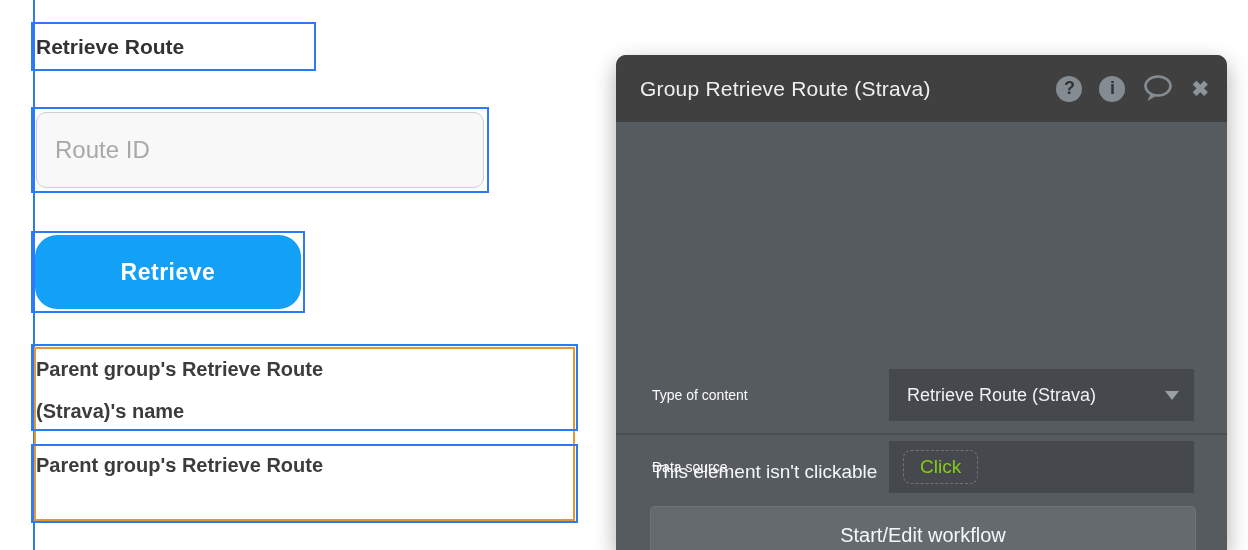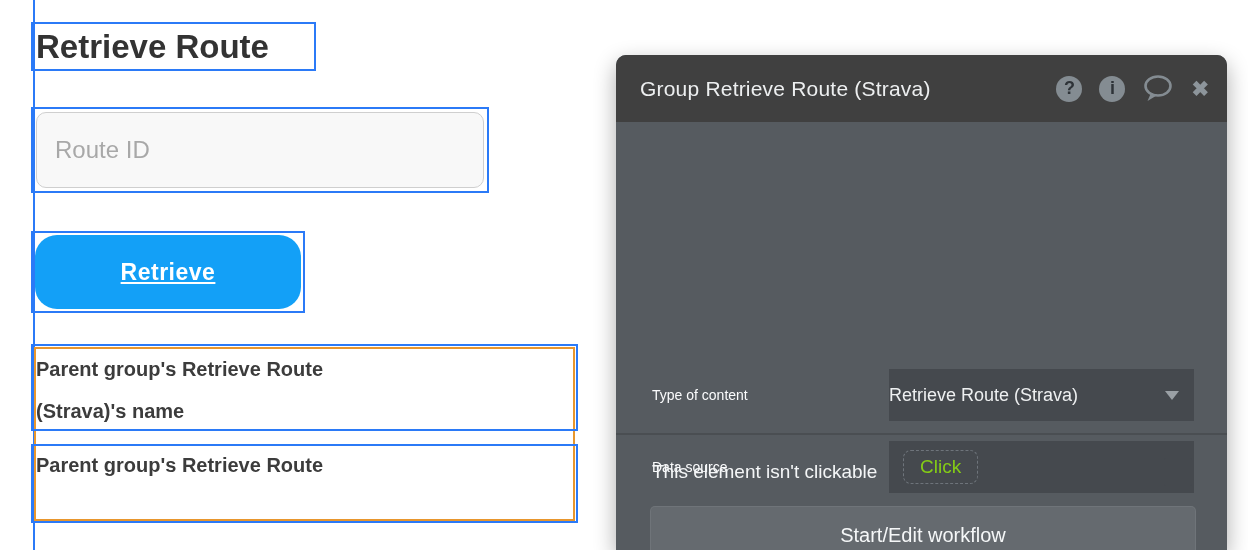--- a/index.html
+++ b/index.html
@@ -7,36 +7,36 @@
               font-family:"Liberation Sans", sans-serif; }
   .abs { position:absolute; }
 
   
   #canvas { position:absolute; inset:0; background:#fff; }
   .vline { left:33px; top:0; width:2px; height:550px; background:#2b7af7; }
 
   .sel { border:2px solid #2b7af7; background:transparent; }
 
   .heading-box { left:31px; top:22px; width:285px; height:49px; }
-  .heading-box .txt { padding:0 0 0 3px; font-size:33px; font-weight:700;
+  .heading-box .txt { padding:0 0 0 3px; font-size:21px; font-weight:700;
                       color:#333; line-height:45px; white-space:nowrap; }
 
   .input-wrap { left:31px; top:107px; width:458px; height:86px; }
   .input-inner { position:absolute; left:3px; top:3px; right:3px; bottom:3px;
                  background:#f8f8f8; border:1px solid #cfcfcf; border-radius:10px;
                  font-size:24px; color:#a8a8a8; padding-left:18px; width:auto;
                  font-family:"Liberation Sans", sans-serif; outline:none; }
   .input-inner::placeholder { color:#a8a8a8; opacity:1; }
 
   .btn-wrap { left:31px; top:231px; width:274px; height:82px; }
   .btn-inner { position:absolute; left:2px; top:2px; right:2px; bottom:2px;
                background:#13a0f7; border:none; border-radius:22px; color:#fff;
                font-size:23px; font-weight:700; letter-spacing:.5px;
                font-family:"Liberation Sans", sans-serif; cursor:pointer;
-               display:flex; align-items:center; justify-content:center;text-decoration:underline; }
+               display:flex; align-items:center; justify-content:center; }
 
   .orange-rect { left:34px; top:347px; width:541px; height:174px;
                  border:2px solid #e8962d; background:transparent; }
 
   .text-box { left:31px; width:547px; font-size:20px; font-weight:700;
               color:#3c3c3c; }
   .text-box .line { display:block; line-height:42px; padding-left:3px; }
   .text-box1 { top:344px; height:87px; padding-top:2px; }
   .text-box2 { top:444px; height:79px; }
   .text-box2 .line { line-height:39px; }
@@ -65,21 +65,21 @@
 
   .p-body { left:0; top:144px; width:611px; height:351px; background:#565b60; }
 
   .f-label { position:absolute; left:36px; height:52px; display:flex;
              align-items:center; font-size:14px; color:#fbfcfd; }
   .lbl-type { top:170px; } .lbl-src { top:242px; }
 
   .control { position:absolute; left:273px; width:305px; height:52px;
              background:#45494e; cursor:pointer; }
   .dropdown { top:170px; display:flex; align-items:center; }
-  .dropdown .val { font-size:18px; color:#eef0f1; white-space:nowrap; }
+  .dropdown .val { padding-left:18px; font-size:18px; color:#eef0f1; white-space:nowrap; }
   .caret { position:absolute; right:15px; top:50%; margin-top:-4px; width:0; height:0;
            border-left:7px solid transparent; border-right:7px solid transparent;
            border-top:9px solid #9aa0a5; }
   .src-input { top:242px; display:flex; align-items:center; }
   .click-chip { margin-left:14px; padding:5px 16px; border:1px dashed #6e747b;
                 border-radius:8px; font-size:19px; color:#84cc16; }
 
   .divider { position:absolute; left:0; width:611px; height:2px; background:#4a4e52; }
   .div-1 { top:234px; }
 

